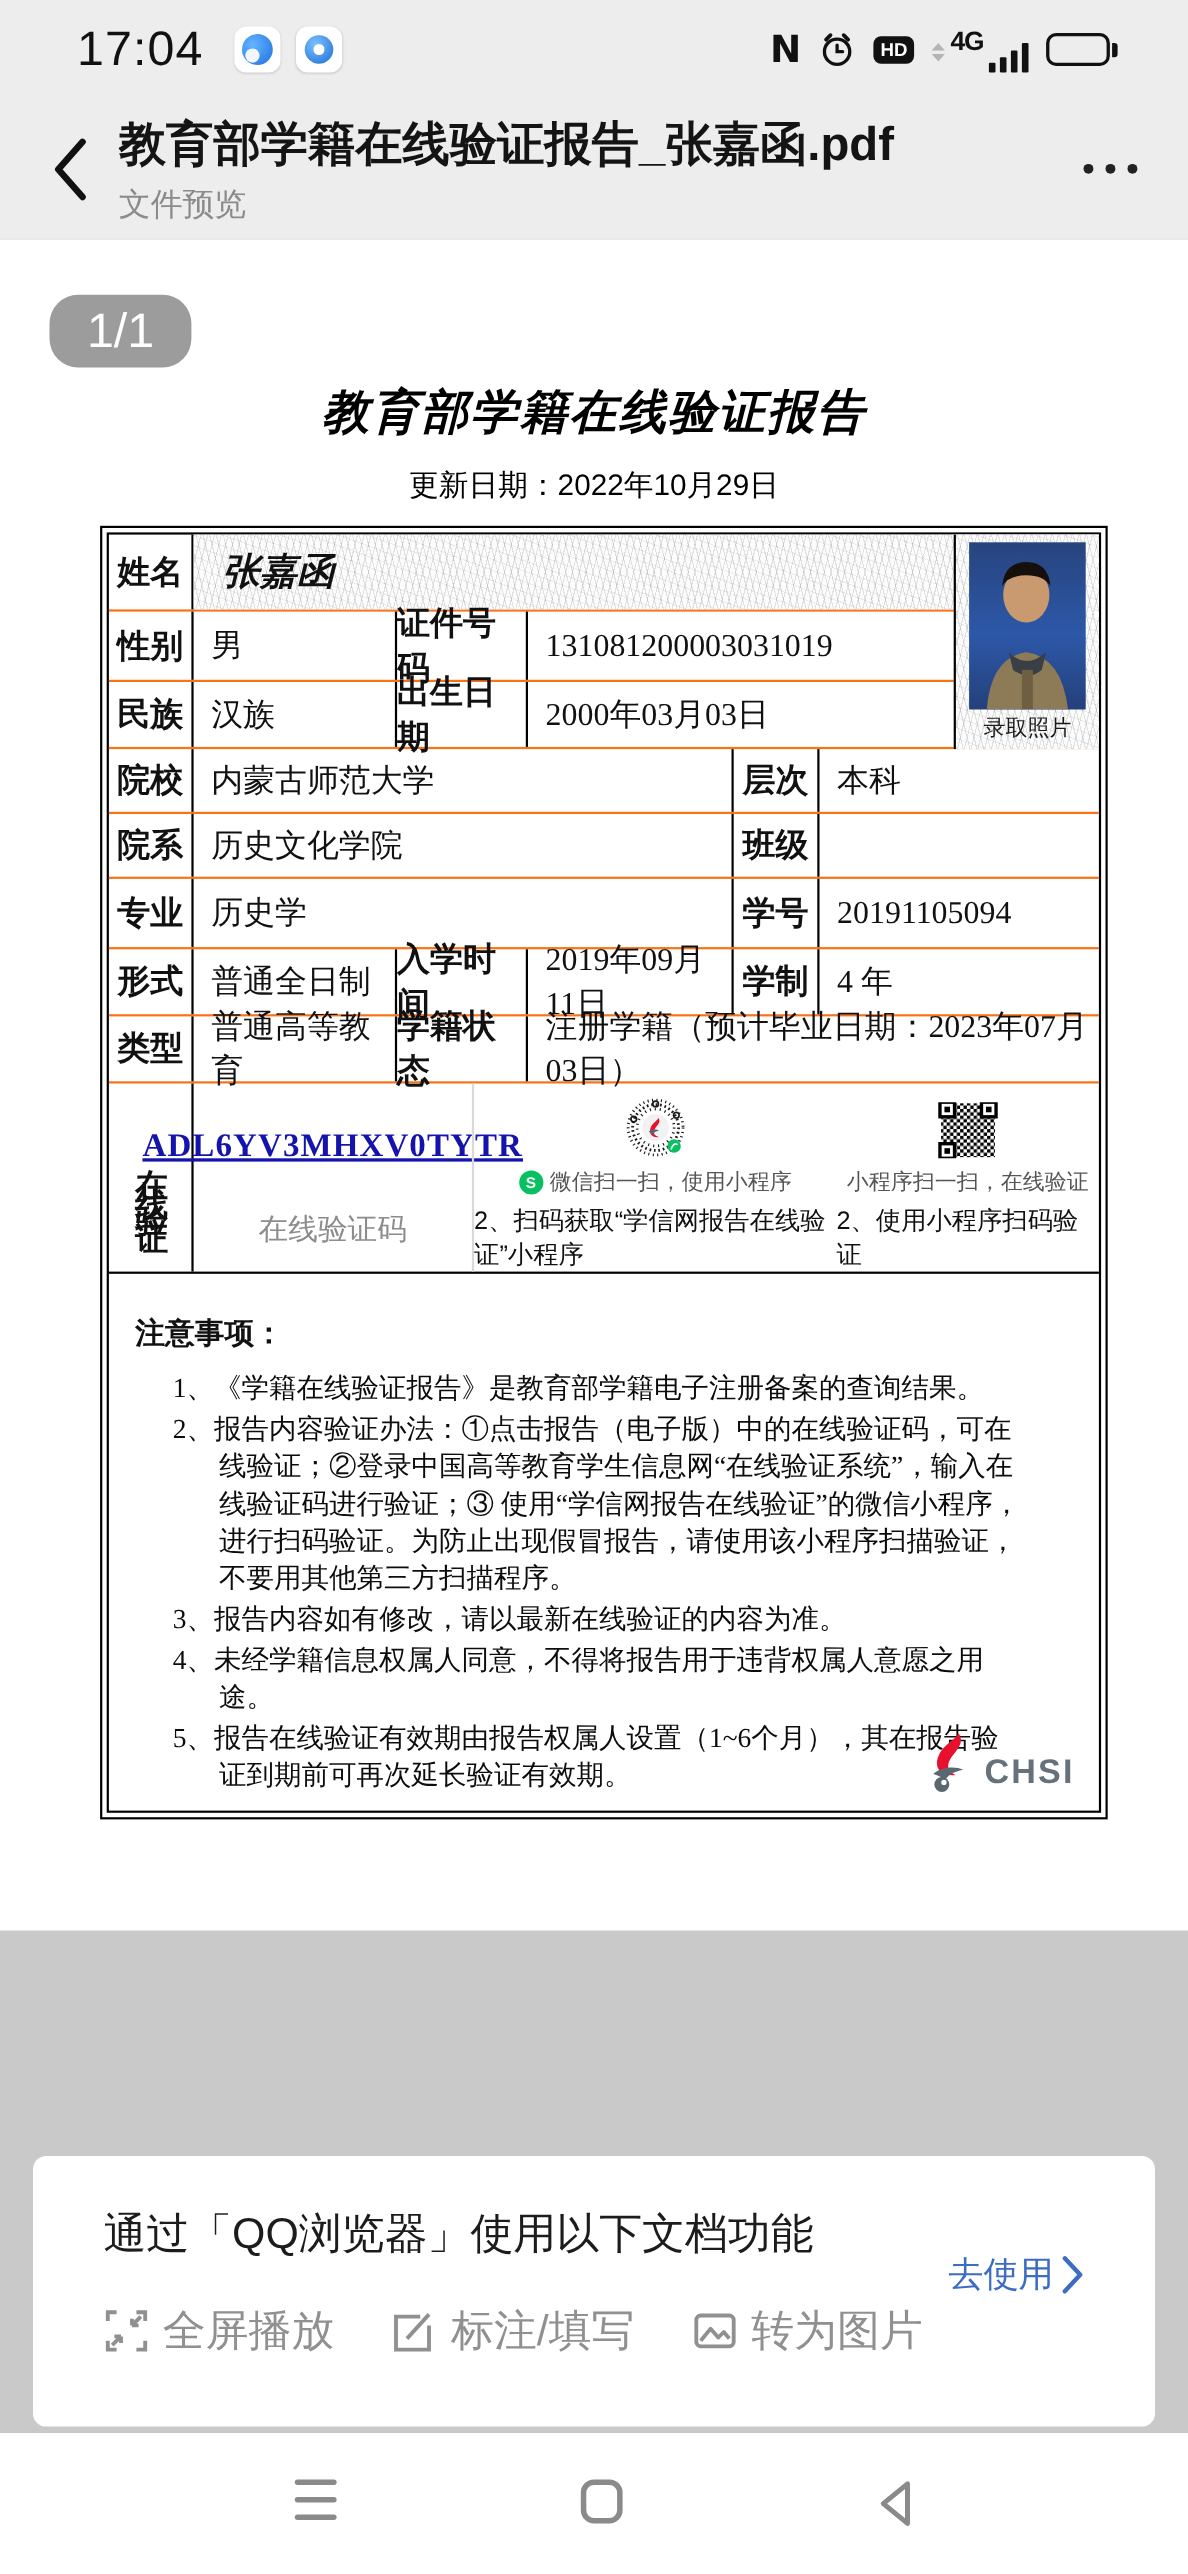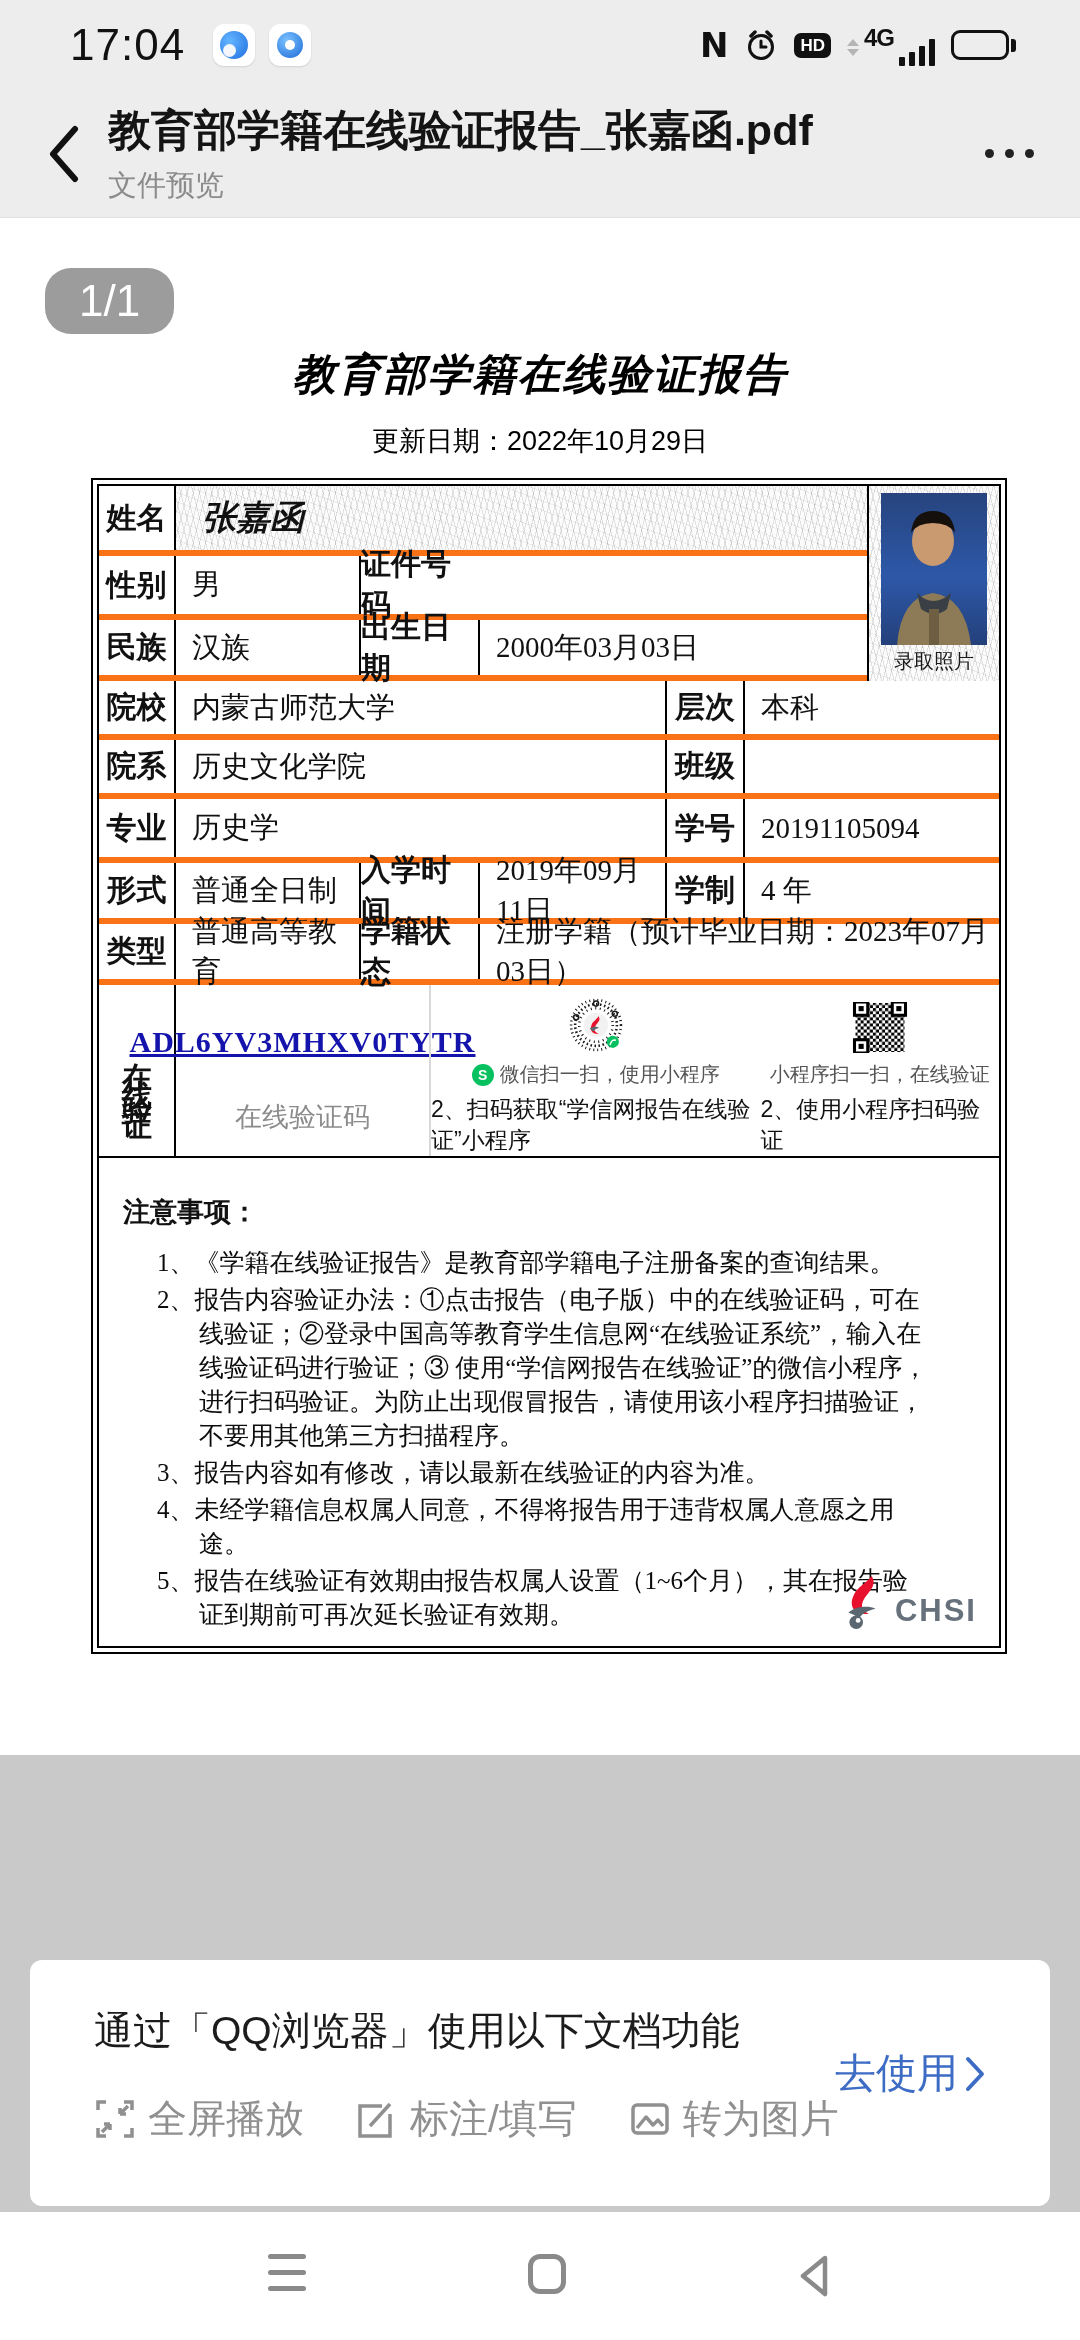--- a/index.html
+++ b/index.html
@@ -43,21 +43,21 @@
   
   .doc-area { height:1537px; background:#fff; position:relative; }
   .page-badge { position:absolute; left:45px; top:50px; background:#9c9c9c; color:#fff; font-size:44px; padding:8px 34px; border-radius:26px; }
   .doc-title { position:absolute; top:128px; left:0; width:100%; text-align:center; font-size:43px; font-weight:700; color:#000; letter-spacing:2px;font-style:italic; }
   .doc-date { position:absolute; top:205px; left:0; width:100%; text-align:center; font-size:27px; font-weight:500; color:#000; }
 
   .frame { position:absolute; left:91px; top:260px; width:916px; height:1176px; border:2px solid #000; padding:4px; background:#fff; }
   .frame-inner { width:100%; height:100%; border:2px solid #000; position:relative; }
 
   .rows-top { position:relative; }
-  .trow { display:flex; border-bottom:6px solid #f97316; }
+  .trow { display:flex; border-bottom:2px solid #f97316; }
   .cell { border-right:2px solid #000; display:flex; align-items:center; }
   .cell:last-child { border-right:none; }
   .lbl { justify-content:center; font-size:30px; font-weight:600; font-family:"Liberation Sans", sans-serif; }
   .val { padding-left:16px; font-family:"Liberation Serif", serif; font-size:29px; }
   .mesh { background-color:#fcfcfc;
     background-image:
       repeating-linear-gradient(104deg, rgba(40,40,40,.13) 0 1px, transparent 1px 6px),
       repeating-linear-gradient(76deg,  rgba(40,40,40,.13) 0 1px, transparent 1px 6px),
       repeating-linear-gradient(20deg,  rgba(40,40,40,.07) 0 1px, transparent 1px 9px); }
   .name-val { font-size:34px; font-style:italic; font-family:"Liberation Serif", serif; font-weight:600; padding-left:26px; }
@@ -86,21 +86,21 @@
 
   .chsi-logo { position:absolute; right:22px; bottom:14px; display:flex; align-items:flex-end; gap:4px; }
   .chsi-text { font-size:31px; font-weight:700; color:#66717c; letter-spacing:2px; line-height:1; margin-bottom:6px; }
 
   
   .gray-zone { height:457px; background:#c9c9c9; position:relative; }
   .banner-card { position:absolute; left:30px; right:30px; top:205px; bottom:6px; background:#fff; border-radius:12px; padding:44px 0 0 64px; }
   .banner-title { font-size:39px; color:#1c1c1c; font-weight:500; }
   .banner-features { display:flex; align-items:center; gap:52px; margin-top:34px; color:#909090; font-size:39px; }
   .feature { display:flex; align-items:center; gap:12px; }
-  .banner-action { position:absolute; right:64px; top:86px; display:flex; align-items:center; gap:6px; color:#3d6cc4; font-size:41px; font-weight:500; }
+  .banner-action { position:absolute; right:64px; top:86px; display:flex; align-items:center; gap:6px; color:#3d6cc4; font-size:32px; font-weight:500; }
 
   
   .nav-bar { height:128px; background:#fff; position:relative; }
   .nav-ic { position:absolute; top:42px; }
   .nav-menu { left:268px; display:flex; flex-direction:column; gap:11px; }
   .nav-menu i { display:block; width:38px; height:5px; background:#8a8a8a; border-radius:3px; }
   .nav-home { left:528px; width:38px; height:40px; border:5px solid #8a8a8a; border-radius:12px; }
   .nav-back { left:795px; }
 </style>
 </head>
@@ -171,20 +171,21 @@
 
     <div class="rows-top">
       <div class="trow" style="height:70px">
         <div class="cell lbl" style="width:77px">姓名</div>
         <div class="cell name-val mesh" style="flex:1">张嘉函</div>
       </div>
       <div class="trow" style="height:64px">
         <div class="cell lbl" style="width:77px">性别</div>
         <div class="cell val" style="width:185px">男</div>
         <div class="cell lbl" style="width:119px">证件号码</div>
+        <div class="cell val" style="flex:1">131081200003031019</div>
       </div>
       <div class="trow" style="height:61px">
         <div class="cell lbl" style="width:77px">民族</div>
         <div class="cell val" style="width:185px">汉族</div>
         <div class="cell lbl" style="width:119px">出生日期</div>
         <div class="cell val" style="flex:1">2000年03月03日</div>
       </div>
       <div class="photo-col mesh">
         <div class="photo-img">
           <svg width="106" height="152" viewBox="0 0 53 76">

